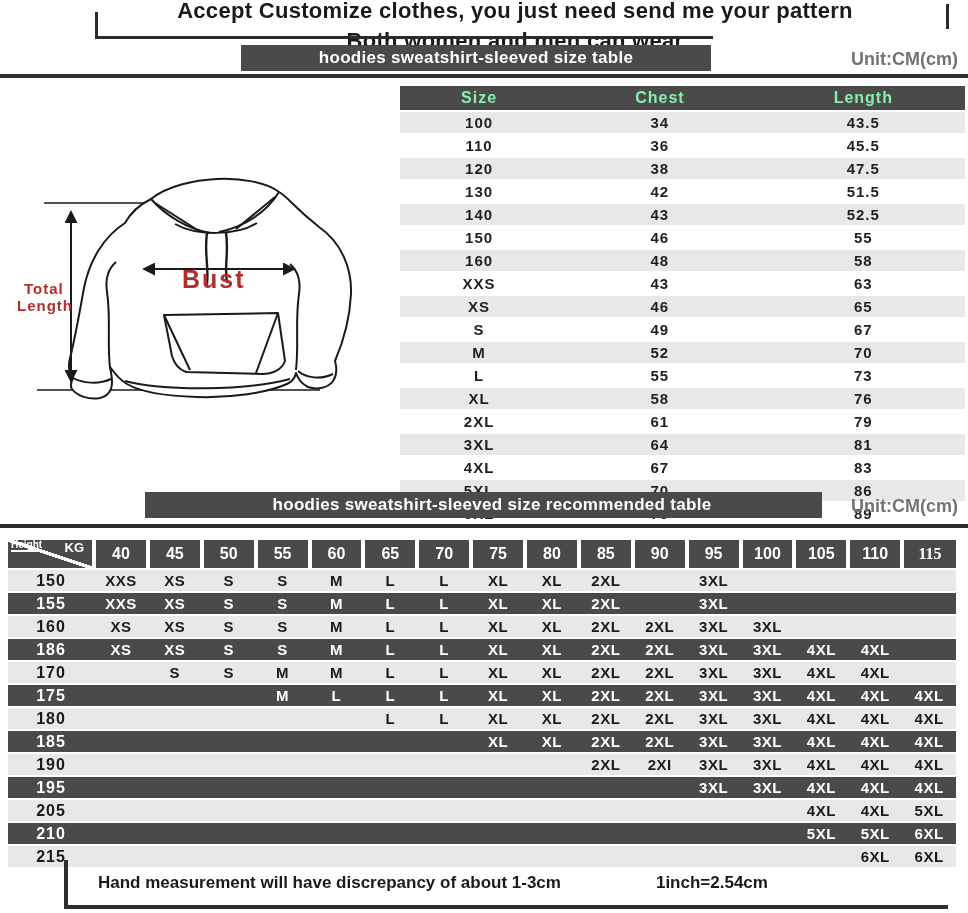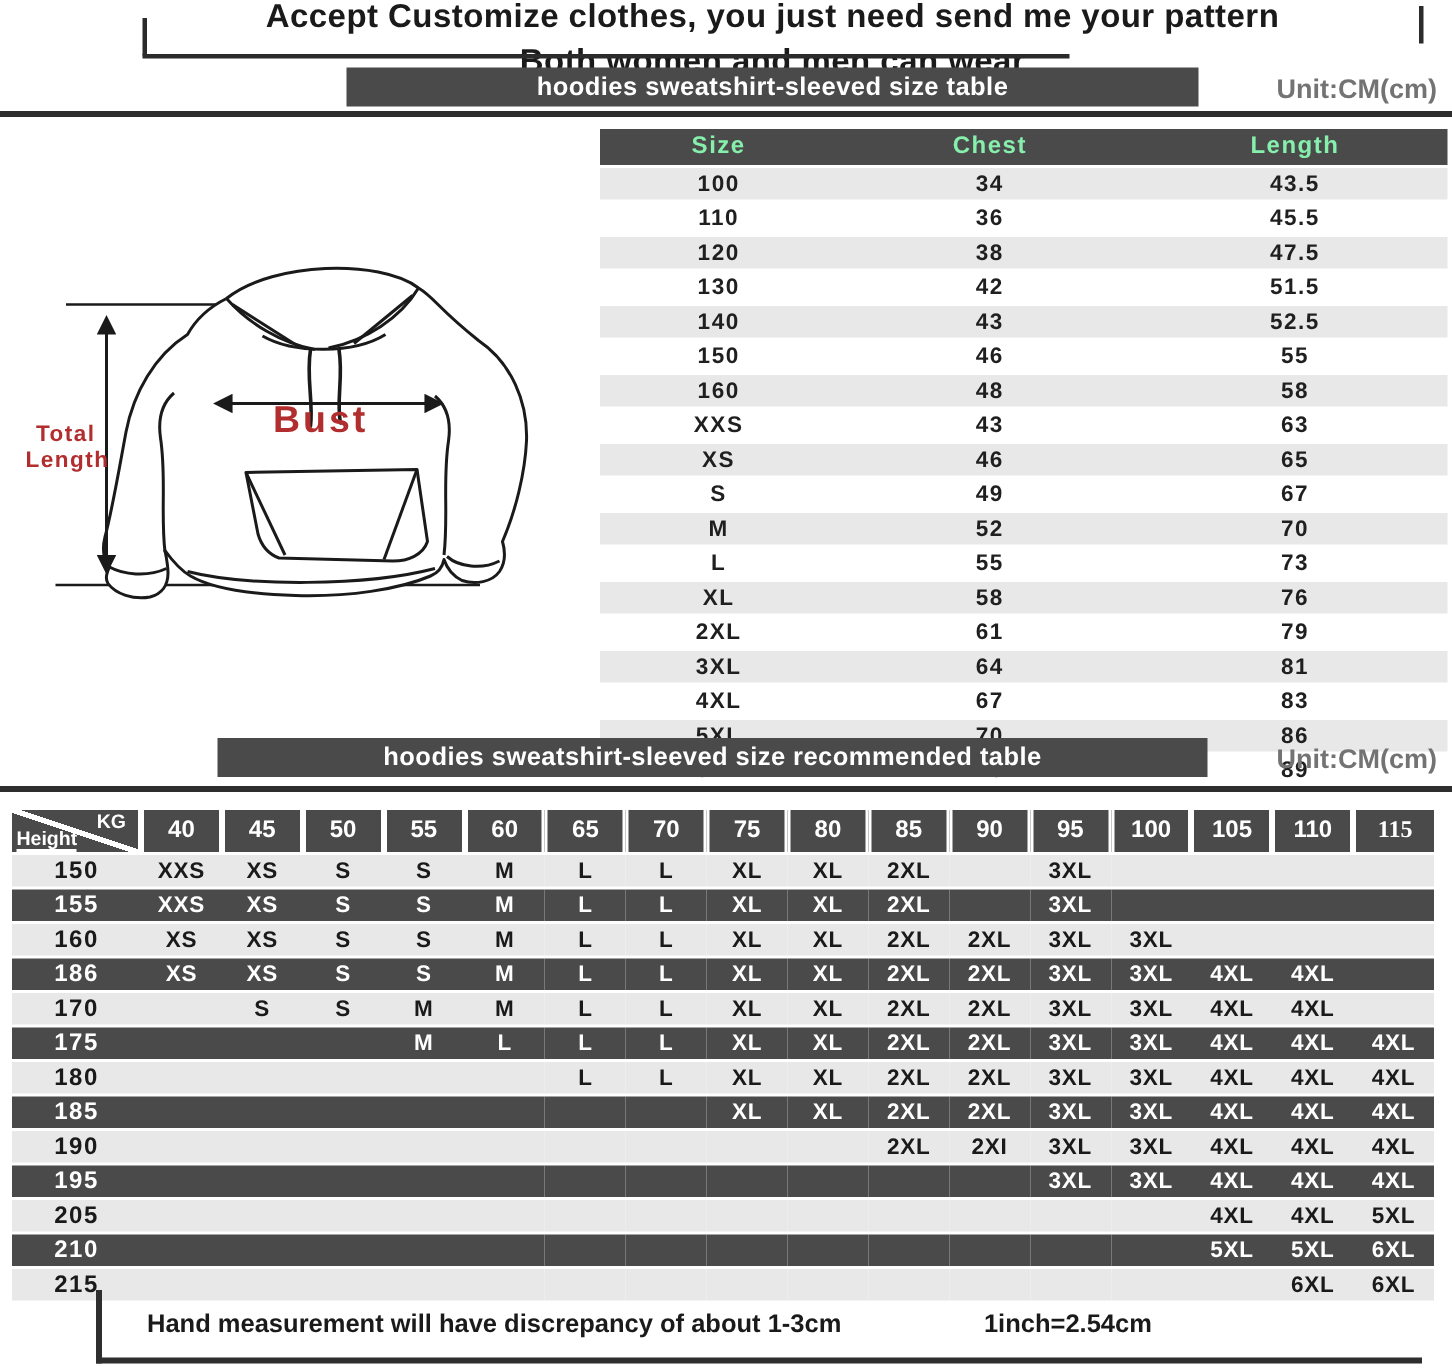--- a/index.html
+++ b/index.html
@@ -11,22 +11,22 @@
   .title{position:absolute;left:70px;top:0;width:890px;text-align:center;
          font-size:22px;line-height:17px;letter-spacing:.3px;}
   .title .l1{display:block;margin-top:2px;}
   .title .l2{display:block;margin-top:13px;}
   .tframe-left{position:absolute;left:95px;top:12px;width:3px;height:25px;background:#2b2b2b;}
   .tframe-bottom{position:absolute;left:95px;top:36px;width:618px;height:3px;background:#2b2b2b;}
   .tframe-right{position:absolute;left:946px;top:4px;width:3px;height:25px;background:#2b2b2b;}
   
   .secbar{position:absolute;height:26px;background:#4a4a4a;color:#fff;
           text-align:center;font-size:17px;line-height:26px;letter-spacing:.3px;}
-  .bar1{left:231px;top:45px;width:568px;}
-  .bar2{left:145px;top:492px;width:660px;}
+  .bar1{left:241px;top:45px;width:470px;}
+  .bar2{left:145px;top:492px;width:660px;padding-left:17px;}
   .unit{position:absolute;font-size:18px;color:#737373;margin-left:36px;}
   .unit1{left:815px;top:49px;}
   .unit2{left:815px;top:496px;}
   .rule{position:absolute;left:0;width:968px;height:4px;background:#2e2e2e;}
   .rule1{top:74px;} .rule2{top:524px;}
   
   .size-table-wrap{position:absolute;left:400px;top:84px;width:565px;}
   table.size{width:100%;border-collapse:separate;border-spacing:0 2px;table-layout:fixed;}
   table.size th{background:#4a4a4a;color:#86efac;font-size:16px;height:22px;letter-spacing:1px;}
   table.size td{height:19px;font-size:15px;text-align:center;color:#1f1f1f;letter-spacing:1px;}
@@ -46,21 +46,21 @@
   table.matrix td{height:21px;font-size:15px;text-align:center;letter-spacing:.5px;padding:0;}
   table.matrix tr.lt td{background:#e8e8e8;color:#1a1a1a;}
   table.matrix tr.dk td{background:#4a4a4a;color:#fff;}
   table.matrix td.hlabel{font-size:16px;letter-spacing:1px;}
   .corner{position:relative;width:100%;height:28px;
     background:
       linear-gradient(to top right,
         rgba(0,0,0,0) 46.5%, #fff 46.5%, #fff 53.5%, rgba(0,0,0,0) 53.5%),
       #4a4a4a;}
   .corner .kg{position:absolute;top:0px;right:8px;font-size:13px;}
-  .corner .hgt{position:absolute;bottom:0px;left:3px;font-size:13px;border-bottom:2px solid #fff;}
+  .corner .hgt{position:absolute;bottom:16px;left:3px;font-size:10px;border-bottom:2px solid #fff;}
   
   .foot{position:absolute;left:64px;top:860px;width:880px;height:45px;
         border-left:4px solid #2e2e2e;border-bottom:4px solid #2e2e2e;
         display:flex;align-items:center;}
   .foot .note{margin-left:30px;font-size:17px;}
   .foot .conv{margin-left:95px;font-size:17px;}
 </style>
 </head>
 <body>
 

